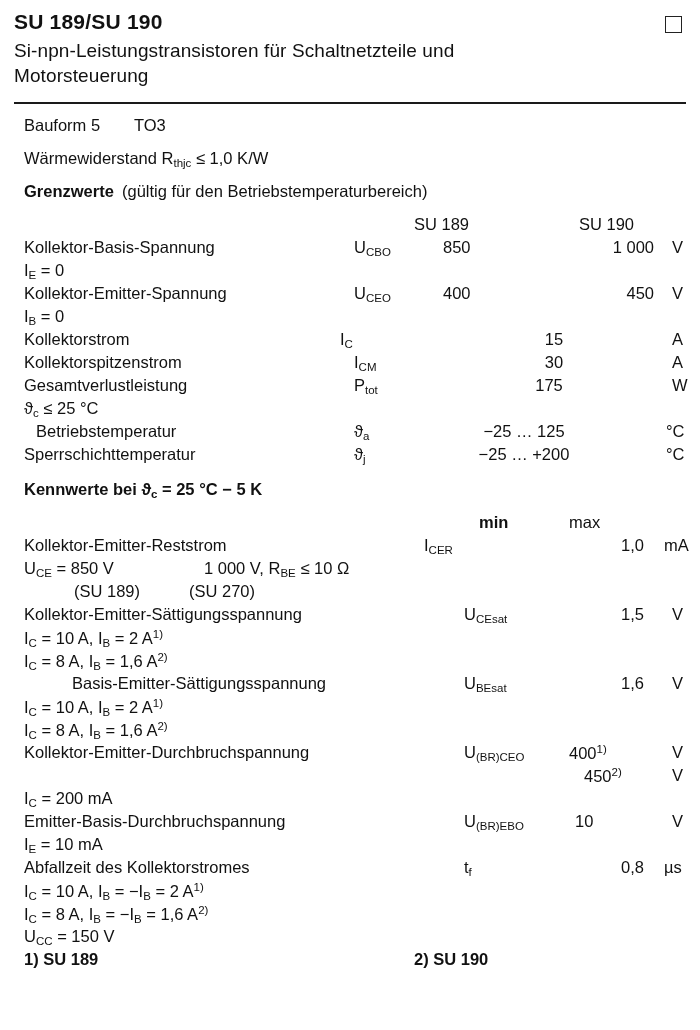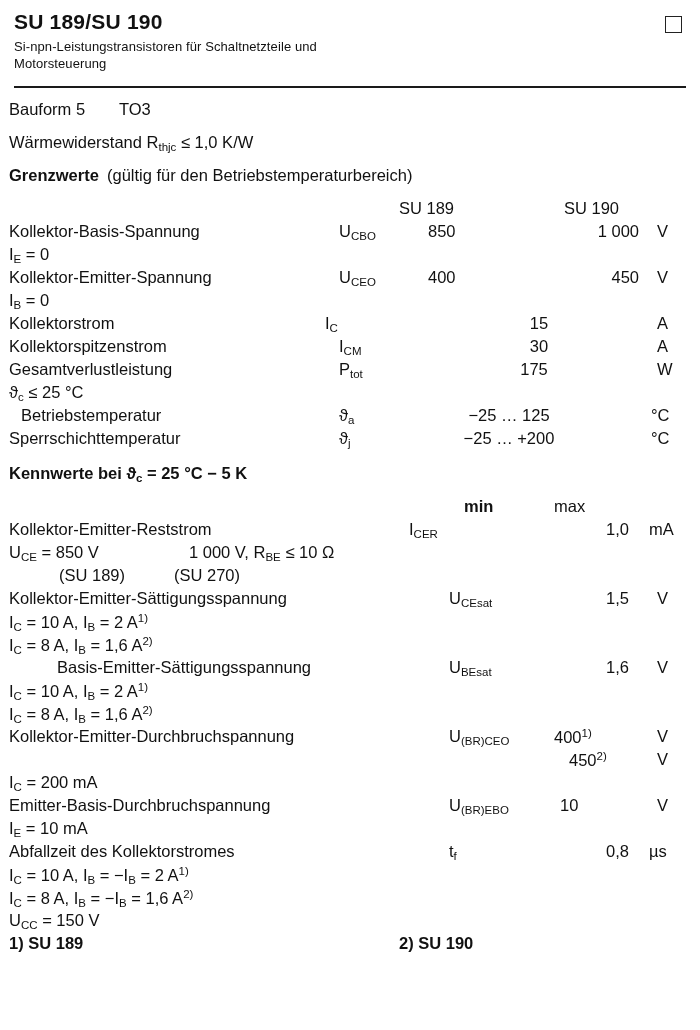--- a/index.html
+++ b/index.html
@@ -36,35 +36,35 @@
     letter-spacing: 0.2px;
   }
   .corner-square {
     width: 15px;
     height: 15px;
     border: 1.6px solid #222;
     margin-top: 6px;
     margin-right: 4px;
   }
   .subtitle {
-    font-size: 13px;
+    font-size: 19px;
     line-height: 1.32;
     padding: 4px 14px 0 14px;
     letter-spacing: 0.1px;
   }
 
   .rule {
     border: 0;
     border-top: 2.2px solid #1a1a1a;
     margin: 14px 14px 0 14px;
   }
 
   
   .body {
-    padding: 0 9px;
+    padding: 0 24px;
     font-size: 16.5px;
   }
   .line {
     position: relative;
     height: 23px;
     white-space: nowrap;
   }
   .line.tall { height: 26px; }
   .seg {
     position: absolute;

